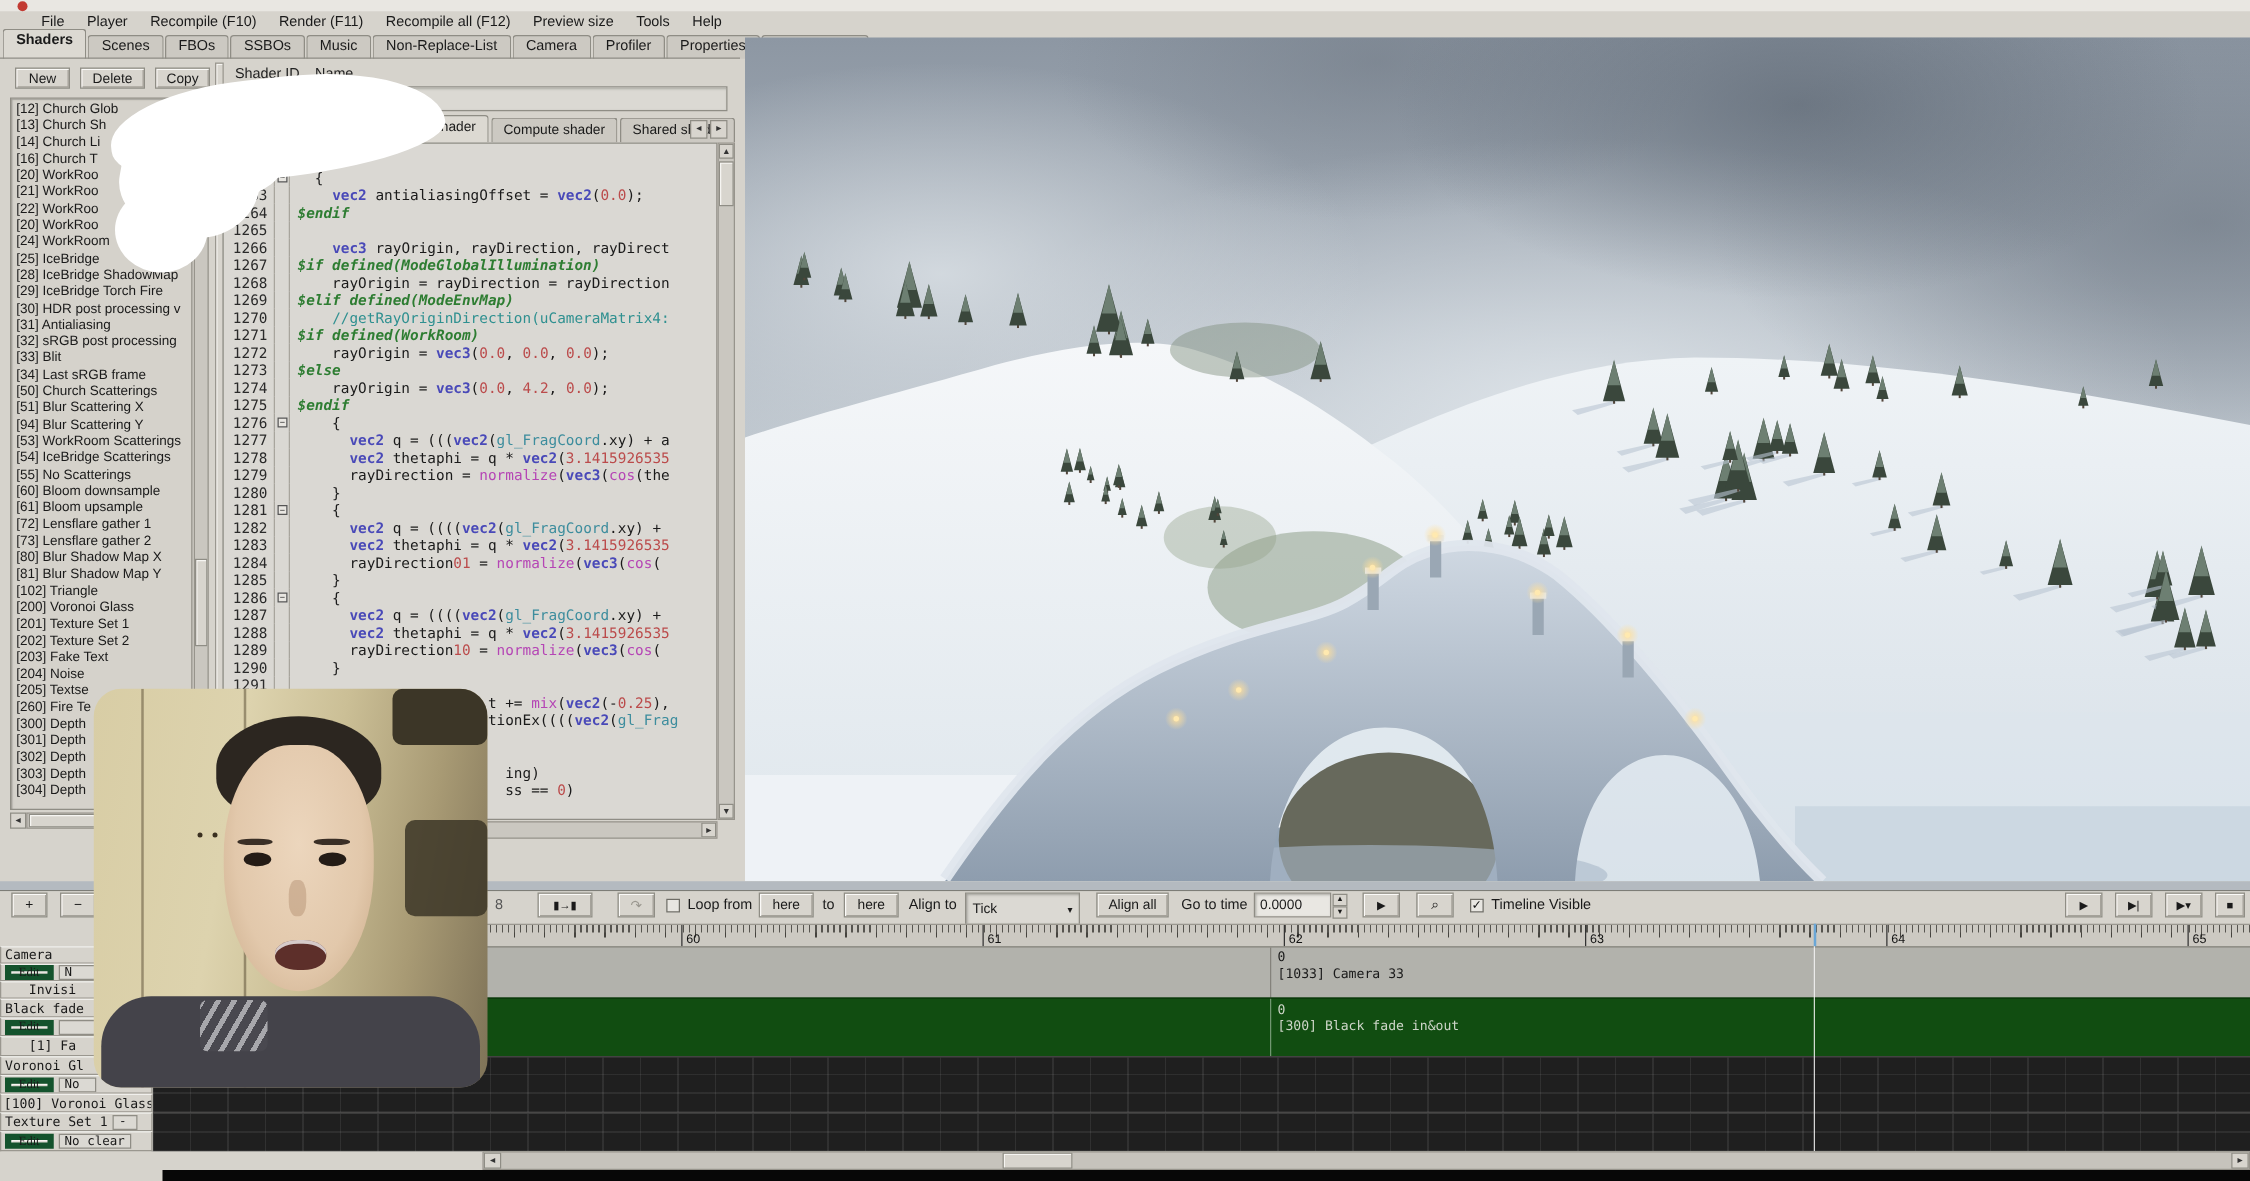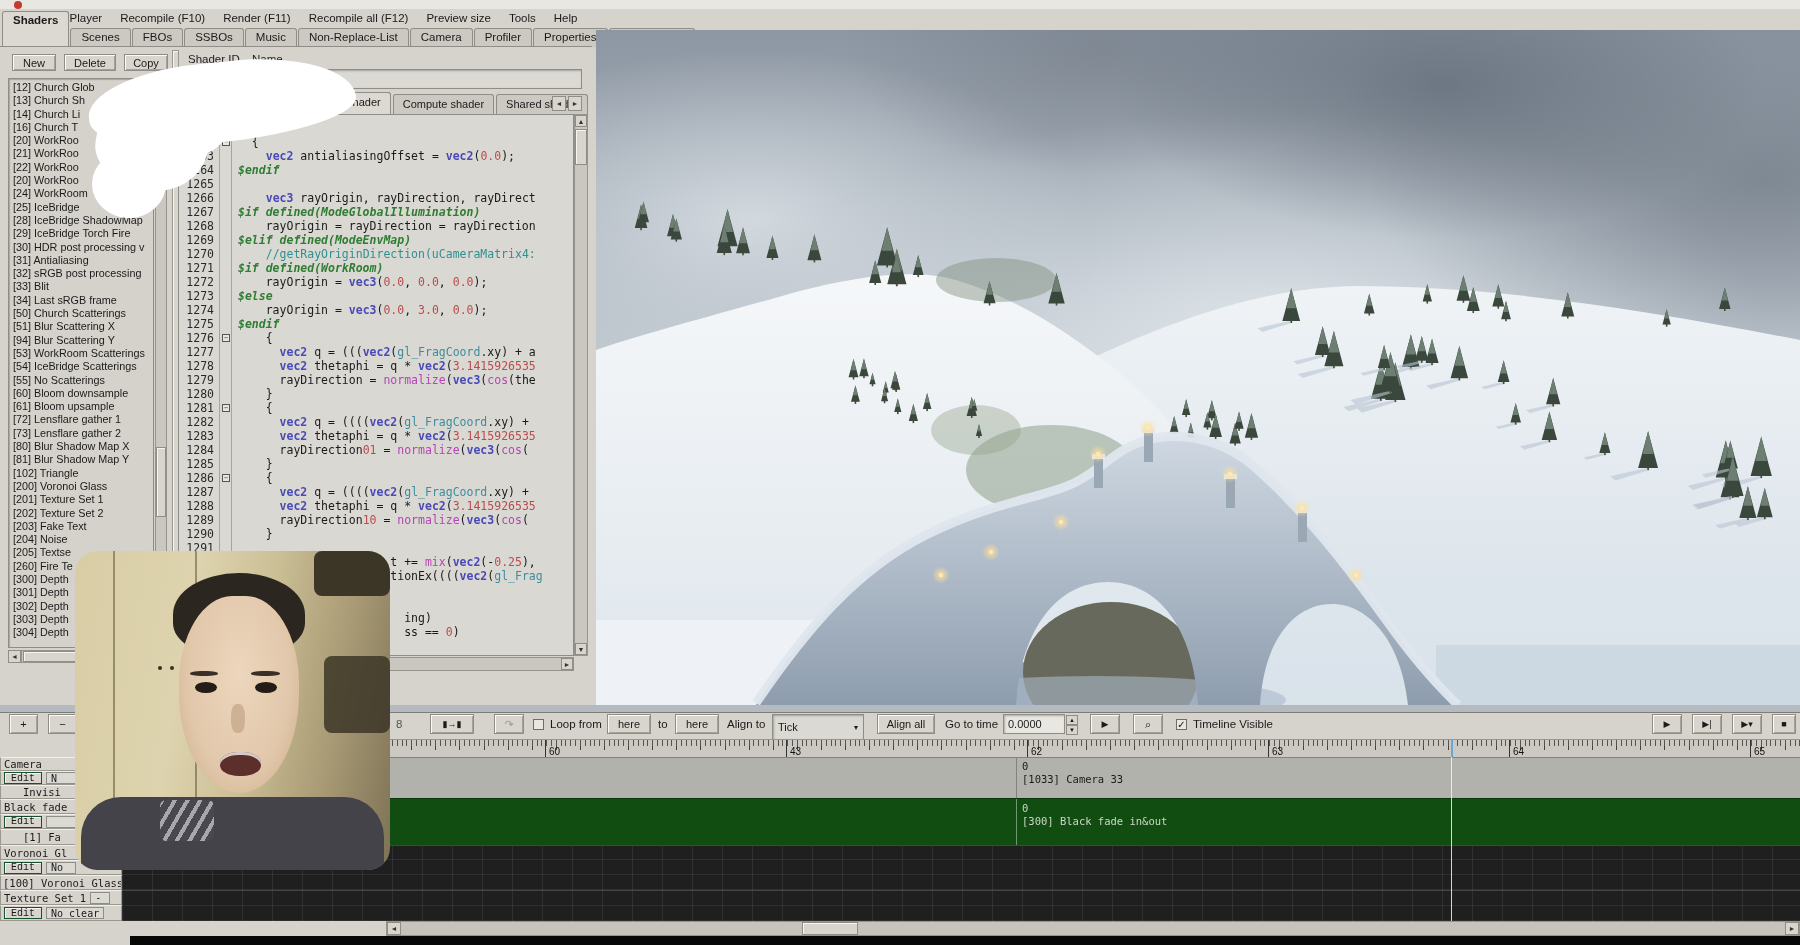--- a/index.html
+++ b/index.html
@@ -12,21 +12,21 @@
   box-shadow:inset 1px 1px 0 #fbfaf8,inset -1px -1px 0 #a5a29a;
   display:flex;align-items:center;justify-content:center;font-size:11px;white-space:nowrap}
 .sunk{background:#dbd9d3;border:1px solid #8f8d85;box-shadow:inset 1px 1px 2px rgba(80,80,75,.4)}
 .titlebar{left:0;top:0;width:1800px;height:9px;background:#e9e7e2}
 .appdot{left:14px;top:1px;width:8px;height:8px;border-radius:50%;background:#c23a32}
 .menubar{left:0;top:9px;width:1800px;height:18px;display:flex;align-items:center;padding-left:24px}
 .mitem{padding:1px 9px;font-size:11.5px;cursor:default}
 .tabbar{left:2px;top:27px;height:20px;display:flex;align-items:flex-end}
 .tab{height:19px;padding:2px 10px 0;font-size:11.5px;background:#ccc9c2;border:1px solid #8f8d85;
   border-bottom:none;border-radius:3px 3px 0 0;margin-right:1px;white-space:nowrap}
-.tab.active{background:#dcd9d2;height:36px;font-weight:bold}
+.tab.active{background:#dcd9d2;height:24px;font-weight:bold}
 .tabline{left:0;top:46px;width:592px;height:1px;background:#8f8d85}
 
 .listbox{left:8px;top:78px;width:146px;height:570px;background:#d5d2cb;border:1px solid #8f8d85;
   box-shadow:inset 1px 1px 1px rgba(80,80,75,.35);overflow:hidden;padding-top:2px}
 .litem{height:13.3px;line-height:13.3px;font-size:10.8px;padding-left:4px;white-space:nowrap}
 .vscroll{background:#cac7c0;border:1px solid #97948c}
 .thumb{background:#d8d5ce;border:1px solid #8f8d85;box-shadow:inset 1px 1px 0 #f6f5f2}
 .sarrow{background:#d8d5ce;border:1px solid #8f8d85;font-size:7px;display:flex;align-items:center;
   justify-content:center;color:#333}
 .vsplit{left:172px;top:50px;width:7px;height:622px;background:#d8d5ce;border:1px solid #9a978f;
@@ -83,22 +83,22 @@
 .lane{left:122px;width:1678px;position:absolute}
 .darkgrid{background-color:#1f1f1f;
   background-image:repeating-linear-gradient(90deg,rgba(255,255,255,.08) 0 1px,transparent 1px 30px),
   repeating-linear-gradient(0deg,rgba(255,255,255,.07) 0 1px,transparent 1px 15px)}
 .clipline{position:absolute;top:0;bottom:0;width:1px}
 .cliptxt{position:absolute;font-family:"DejaVu Sans Mono",monospace;font-size:10.5px;white-space:pre}
 .trackcol{left:0;top:757px;width:122px;height:164px;background:#d6d3cc}
 .trow{position:absolute;left:0;width:122px;border:1px solid #9a978f;border-top-color:#f0efec;
   background:#d6d3cc;font-family:"DejaVu Sans Mono",monospace;font-size:10.5px;
   display:flex;align-items:center;white-space:nowrap;overflow:hidden}
-.trow .tbtn2{height:12px;border:1px solid #14532d;background:#d8d5ce;
-  box-shadow:inset 1px 1px 0 #f6f5f2;font-family:Liberation Mono, monospace;font-size:10px;
+.trow .tbtn2{height:12px;border:5px solid #14532d;background:#d8d5ce;
+  box-shadow:inset 1px 1px 0 #f6f5f2;font-family:Liberation Serif, serif;font-size:10px;
   display:flex;align-items:center;justify-content:center;margin-left:3px;padding:0 6px}
 .trow .tval{height:12px;border:1px solid #8f8d85;background:#dbd9d3;font-size:10px;
   display:flex;align-items:center;margin-left:4px;padding:0 4px;min-width:30px}
 .playhead{position:absolute;width:1px;background:rgba(244,244,244,.85)}
 .hscrollrow{left:386px;top:921px;width:1414px;height:15px;background:#c6c3bc;border:1px solid #97948c}
 .blackstrip{left:130px;top:936px;width:1670px;height:9px;background:#070707}
 
 .webcam{left:75px;top:551px;width:315px;height:319px;border-radius:22px;overflow:hidden;z-index:50;
  background:linear-gradient(100deg,#d8cda5 0%,#ddd3ae 34%,#cbbf96 55%,#a89a74 78%,#7e7257 100%)}
 .cam-seam{position:absolute;top:0;bottom:0;width:2px;background:rgba(70,58,35,.45)}
@@ -238,21 +238,21 @@
         <div class="crow"><div class="ln">1264</div><div class="fold"></div><div class="ct"><span class="pp">$endif</span></div></div>
         <div class="crow"><div class="ln">1265</div><div class="fold"></div><div class="ct"></div></div>
         <div class="crow"><div class="ln">1266</div><div class="fold"></div><div class="ct">    <span class="typ">vec3</span> rayOrigin, rayDirection, rayDirect</div></div>
         <div class="crow"><div class="ln">1267</div><div class="fold"></div><div class="ct"><span class="pp">$if defined(ModeGlobalIllumination)</span></div></div>
         <div class="crow"><div class="ln">1268</div><div class="fold"></div><div class="ct">    rayOrigin = rayDirection = rayDirection</div></div>
         <div class="crow"><div class="ln">1269</div><div class="fold"></div><div class="ct"><span class="pp">$elif defined(ModeEnvMap)</span></div></div>
         <div class="crow"><div class="ln">1270</div><div class="fold"></div><div class="ct">    <span class="cm">//getRayOriginDirection(uCameraMatrix4:</span></div></div>
         <div class="crow"><div class="ln">1271</div><div class="fold"></div><div class="ct"><span class="pp">$if defined(WorkRoom)</span></div></div>
         <div class="crow"><div class="ln">1272</div><div class="fold"></div><div class="ct">    rayOrigin = <span class="typ">vec3</span>(<span class="num">0.0</span>, <span class="num">0.0</span>, <span class="num">0.0</span>);</div></div>
         <div class="crow"><div class="ln">1273</div><div class="fold"></div><div class="ct"><span class="pp">$else</span></div></div>
-        <div class="crow"><div class="ln">1274</div><div class="fold"></div><div class="ct">    rayOrigin = <span class="typ">vec3</span>(<span class="num">0.0</span>, <span class="num">3.0</span>, <span class="num">0.0</span>);</div></div>
+        <div class="crow"><div class="ln">1274</div><div class="fold"></div><div class="ct">    rayOrigin = <span class="typ">vec3</span>(<span class="num">0.0</span>, <span class="num">4.2</span>, <span class="num">0.0</span>);</div></div>
         <div class="crow"><div class="ln">1275</div><div class="fold"></div><div class="ct"><span class="pp">$endif</span></div></div>
         <div class="crow"><div class="ln">1276</div><div class="fold"><div class="foldbox">−</div></div><div class="ct">    {</div></div>
         <div class="crow"><div class="ln">1277</div><div class="fold"></div><div class="ct">      <span class="typ">vec2</span> q = (((<span class="typ">vec2</span>(<span class="bi">gl_FragCoord</span>.xy) + a</div></div>
         <div class="crow"><div class="ln">1278</div><div class="fold"></div><div class="ct">      <span class="typ">vec2</span> thetaphi = q * <span class="typ">vec2</span>(<span class="num">3.1415926535</span></div></div>
         <div class="crow"><div class="ln">1279</div><div class="fold"></div><div class="ct">      rayDirection = <span class="fn">normalize</span>(<span class="typ">vec3</span>(<span class="fn">cos</span>(the</div></div>
         <div class="crow"><div class="ln">1280</div><div class="fold"></div><div class="ct">    }</div></div>
         <div class="crow"><div class="ln">1281</div><div class="fold"><div class="foldbox">−</div></div><div class="ct">    {</div></div>
         <div class="crow"><div class="ln">1282</div><div class="fold"></div><div class="ct">      <span class="typ">vec2</span> q = ((((<span class="typ">vec2</span>(<span class="bi">gl_FragCoord</span>.xy) +</div></div>
         <div class="crow"><div class="ln">1283</div><div class="fold"></div><div class="ct">      <span class="typ">vec2</span> thetaphi = q * <span class="typ">vec2</span>(<span class="num">3.1415926535</span></div></div>
         <div class="crow"><div class="ln">1284</div><div class="fold"></div><div class="ct">      rayDirection<span class="num">01</span> = <span class="fn">normalize</span>(<span class="typ">vec3</span>(<span class="fn">cos</span>(</div></div>
@@ -626,21 +626,21 @@
     <div class="chk" style="left:1176px">✓</div>
     <div class="tlabel" style="left:1193px">Timeline Visible</div>
     <div class="btn tbtn" style="left:1652px;width:30px;font-size:9px">▶</div>
     <div class="btn tbtn" style="left:1692px;width:30px;font-size:9px">▶|</div>
     <div class="btn tbtn" style="left:1732px;width:30px;font-size:9px">▶▾</div>
     <div class="btn tbtn" style="left:1772px;width:24px;font-size:9px">■</div>
   </div>
 
   <div class="abs ruler" id="ruler">
       <div class="rnum" style="left: 423px;">60</div>
-      <div class="rnum" style="left: 664px;">43</div>
+      <div class="rnum" style="left: 664px;">61</div>
       <div class="rnum" style="left: 905px;">62</div>
       <div class="rnum" style="left: 1146px;">63</div>
       <div class="rnum" style="left: 1387px;">64</div>
       <div class="rnum" style="left: 1628px;">65</div>
     </div>
 
   <div class="abs lane" style="top:757px;height:41px;background:#b2b2ac;border-top:1px solid #84827b">
     <div class="clipline" style="left:894px;background:#84827b"></div>
     <div class="cliptxt" style="left:900px;top:2px">0</div>
     <div class="cliptxt" style="left:900px;top:15px">[1033] Camera 33</div>

